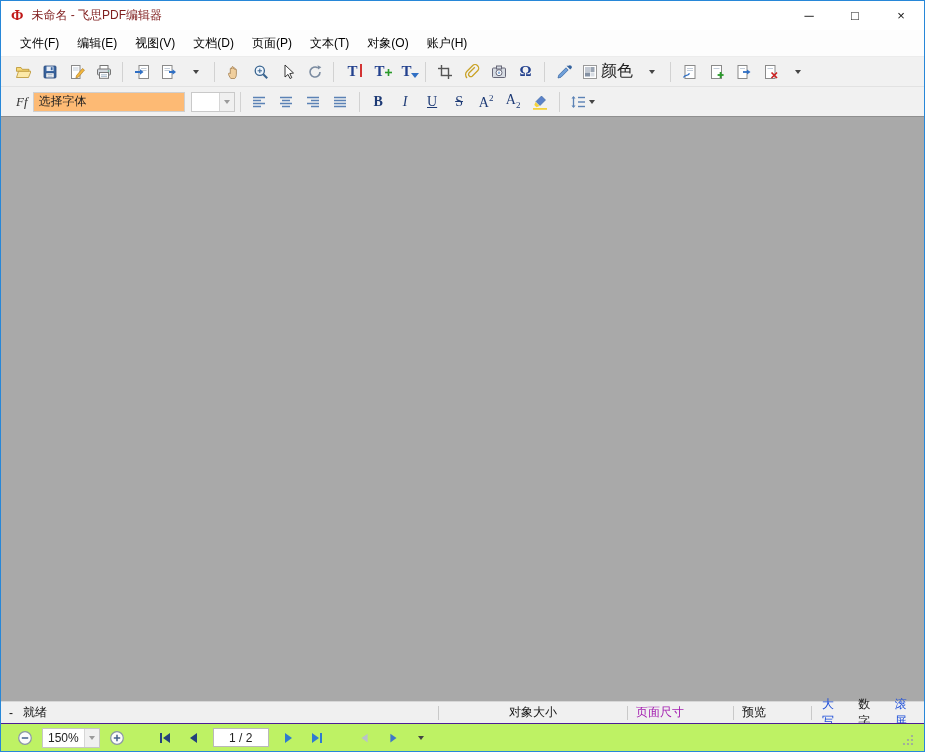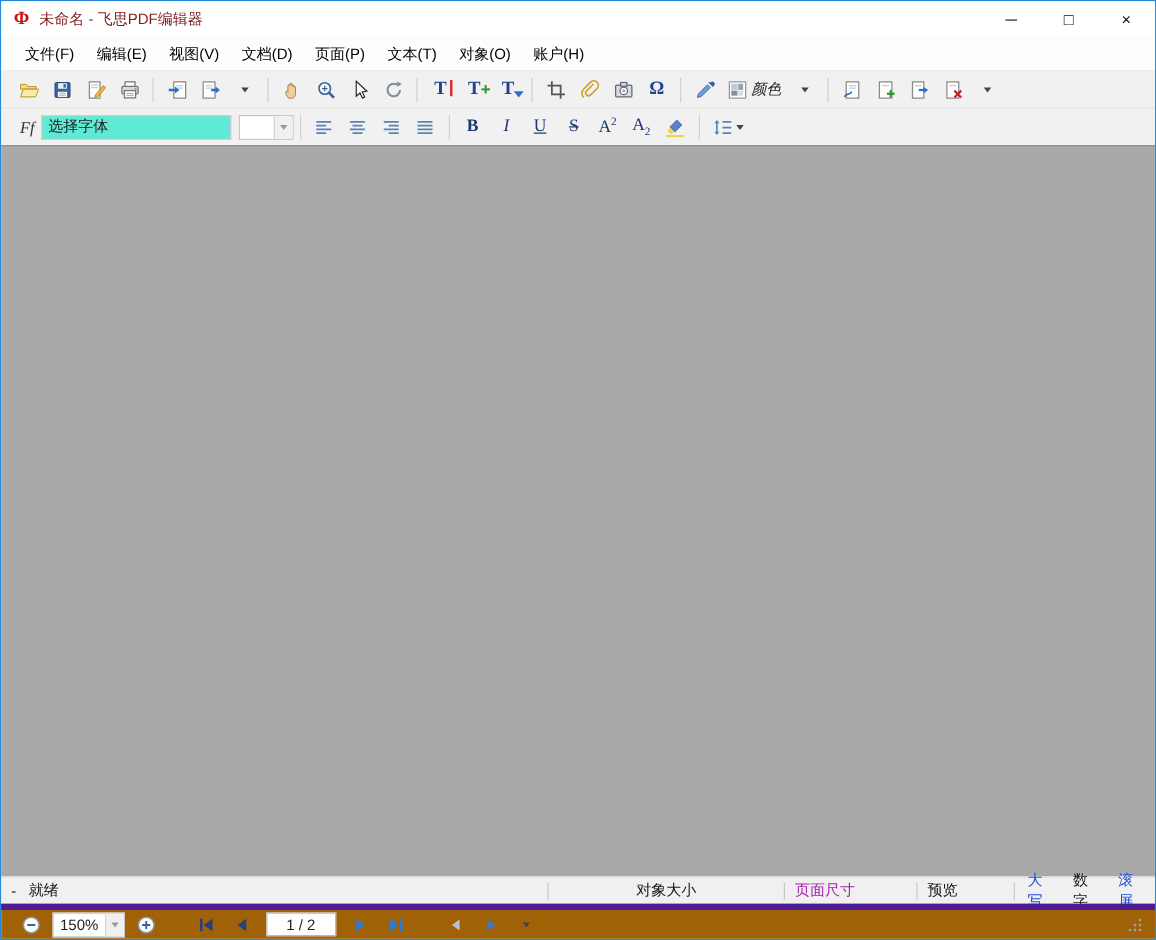--- a/index.html
+++ b/index.html
@@ -19,57 +19,57 @@
   .menu-item { padding:4px 9px; font-size:12px; color:#000; background:none; border:none; }
 
   
   .toolbar { display:flex; align-items:center; background:#f1f1f1; padding:0 8px; }
   .toolbar.row1 { height:30px; flex:0 0 30px; border-bottom:1px solid #e2e2e2; }
   .toolbar.row2 { height:29px; flex:0 0 29px;padding-left:11px; }
   .tbtn { height:24px; min-width:25px; display:flex; align-items:center; justify-content:center; gap:3px; background:transparent; border:1px solid transparent; padding:0 3px; margin:0 1px; position:relative; }
   .tsep { width:1px; height:20px; background:#d2d2d2; margin:0 5px; flex:0 0 1px; }
   .caret { width:0; height:0; border-left:3px solid transparent; border-right:3px solid transparent; border-top:4px solid #444; display:inline-block; }
   .caret.dim { border-top-color:#9a9a9a; }
-  .color-label { font-size:12px; color:#222;font-style:italic; }
+  .color-label { font-size:16px; color:#222; }
 
   
   .ticon { font-family:"Liberation Serif",serif; font-weight:bold; font-size:15px; color:#23418e; line-height:1; position:relative; }
   .t-caret-mark { position:absolute; right:-4px; top:0; width:2px; height:13px; background:#d33333; }
   .t-arrow-mark { position:absolute; right:-7px; bottom:1px; width:0; height:0; border-left:4px solid transparent; border-right:4px solid transparent; border-top:5px solid #2f6fc4; }
   .t-plus-wrap { position:absolute; right:-7px; bottom:0; }
   .fmtletter { font-family:"Liberation Serif",serif; font-size:14px; color:#1d3a75; line-height:1; }
   .fmtletter.b { font-weight:bold; }
   .fmtletter.i { font-style:italic; }
   .fmtletter.u { text-decoration:underline; }
   .fmtletter.s { text-decoration:line-through; }
   .fmtletter sup, .fmtletter sub { font-size:9px; }
 
   
   .ff-label { font-family:"Liberation Serif",serif; font-style:italic; font-size:13px; color:#333; margin:0 5px 0 4px; }
-  .font-input { width:152px; height:20px; border:1px solid #cfcfcf; background:#5eead4; font-size:12px; padding:0 5px; color:#222; font-family:"Liberation Sans",sans-serif; }
+  .font-input { width:152px; height:20px; border:1px solid #cfcfcf; background:#fdba74; font-size:12px; padding:0 5px; color:#222; font-family:"Liberation Sans",sans-serif; }
   .size-combo { width:44px; height:20px; margin-left:6px; border:1px solid #c9c9c9; background:#fff; display:flex; align-items:center; }
   .size-combo .combo-btn { margin-left:auto; width:15px; height:100%; background:#f0f0f0; border-left:1px solid #d6d6d6; display:flex; align-items:center; justify-content:center; }
 
   
   .canvas { flex:1 1 auto; background:#a9a9a9; border-top:1px solid #8f8f8f; }
 
   
   .statusbar { height:22px; flex:0 0 22px; background:#f0f0f0; border-top:1px solid #d7d7d7; display:flex; align-items:center; font-size:12px; }
   .ssep { width:1px; height:14px; background:#c9c9c9; flex:0 0 1px; }
   .ssec { display:flex; align-items:center; height:100%; padding:0 8px; }
   .ssec.ready { flex:0 0 437px; gap:10px; }
   .ssec.objsize { flex:0 0 188px;justify-content:center; }
   .ssec.pagesize { flex:0 0 105px; color:#a21caf; }
   .ssec.preview { flex:0 0 77px; }
   .ssec.locks { flex:1 1 auto; gap:15px; justify-content:flex-start; padding-left:10px; }
   .lock-dim { color:#1d4ed8; }
   .lock-on { color:#1a1a1a; }
 
   
-  .bottombar { height:28px; flex:0 0 28px; background:#a16207; border-top:5px solid #4c1d95; display:flex; align-items:center; padding:0 10px; }
+  .bottombar { height:28px; flex:0 0 28px; background:#bef264; border-top:1px solid #4c1d95; display:flex; align-items:center; padding:0 10px; }
   .bbtn { height:22px; min-width:24px; display:flex; align-items:center; justify-content:center; background:transparent; border:1px solid transparent; margin:0 2px; }
   .zoom-combo { display:flex; align-items:center; height:20px; border:1px solid #c6c6c6; background:#fff; margin:0 3px; }
   .zoom-combo .zval { padding:0 5px; font-size:12px; color:#222; }
   .zoom-combo .combo-btn { width:15px; height:100%; background:#f0f0f0; border-left:1px solid #d6d6d6; display:flex; align-items:center; justify-content:center; }
   .page-input { width:56px; height:19px; border:1px solid #b9b9b9; background:#fff; text-align:center; font-size:12px; color:#222; margin:0 6px; font-family:"Liberation Sans",sans-serif; }
   .bgap { width:20px; flex:0 0 20px; }
   .grip { margin-left:auto; align-self:flex-end; margin-bottom:2px; }
 </style>
 </head>
 <body>

